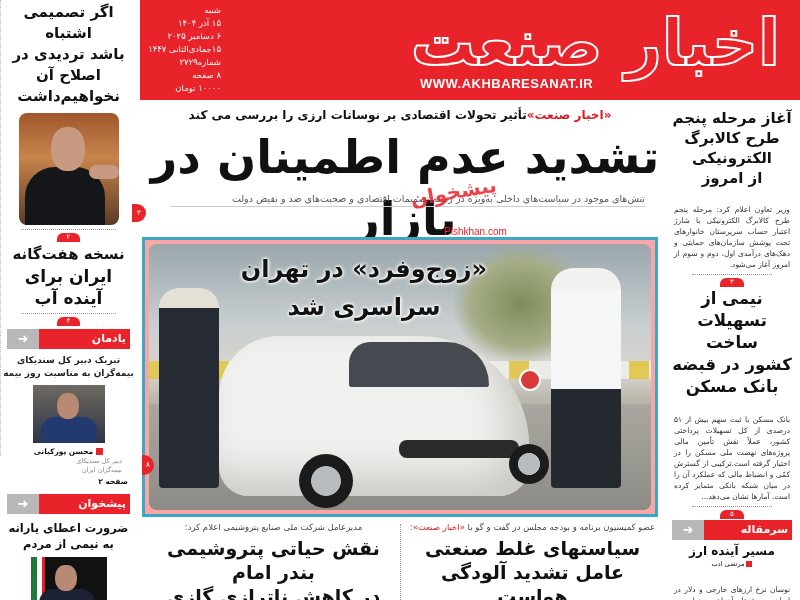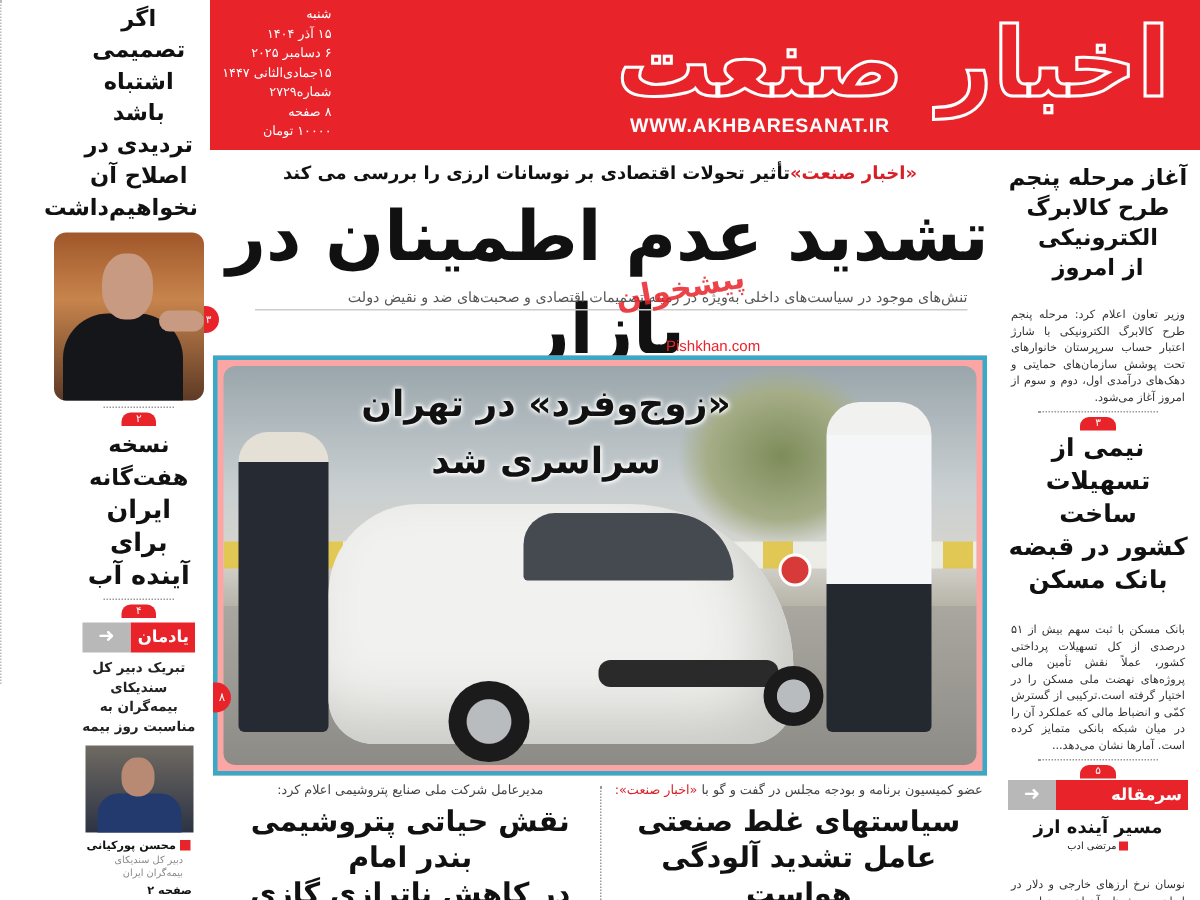--- a/index.html
+++ b/index.html
@@ -1,20 +1,20 @@
 <!DOCTYPE html>
 <html><head>
 <meta charset="utf-8">
 <style>
   * { box-sizing: border-box; margin: 0; padding: 0; }
   html, body { width: 800px; height: 600px; overflow: hidden; background: #ffffff; }
   body { font-family: "DejaVu Sans", sans-serif; position: relative; direction: rtl; color: #111; }
 
   .col { position: absolute; }
-  .left-col { left: 0; top: 0; width: 136px; height: 456px; border-left: 1px dotted #bbb; padding-left: 48px; }
+  .left-col { left: 0; top: 0; width: 136px; height: 456px; border-left: 1px dotted #bbb; }
   .right-col { left: 664px; top: 100px; width: 136px; height: 500px; }
   .masthead { position: absolute; left: 140px; top: 0; width: 660px; height: 100px; background: #e8232a; }
 
   .logo-text { position: absolute; right: 20px; top: 8px; font-size: 64px; font-weight: bold; color: #e8232a;
     -webkit-text-stroke: 2px #fff; letter-spacing: 2px; line-height: 70px; font-family: "DejaVu Sans", sans-serif; }
   .logo-url { position: absolute; left: 280px; top: 76px; color: #fff; font-weight: bold; font-size: 13px; direction: ltr;
     font-family: "Liberation Sans", sans-serif; letter-spacing: 0.5px; }
   .dateblock { position: absolute; left: 6px; top: 4px; color: #fff; font-size: 8.5px; line-height: 13px; text-align: right; width: 75px; }
 
   .kicker { position: absolute; left: 150px; top: 108px; width: 500px; text-align: center; font-size: 12px; font-weight: bold; }
@@ -195,20 +195,21 @@
     <div>بیمه‌گران ایران</div>
   </div>
   <div class="page-ref">صفحه ۲</div>
 
   <div class="section-bar" style="margin-top:8px;">
     <div class="label">پیشخوان</div>
     <div class="arrow">➜</div>
   </div>
   <div class="note-head2">
     <div>ضرورت اعطای یارانه</div>
+    <div>به نیمی از مردم</div>
   </div>
   <div class="note-photo dark" style="width:76px; height:60px;">
     <div class="suit"></div>
     <div class="face"></div>
   </div>
 
 </div>
 
 <div class="col right-col">
   <div class="rc-box" style="border-top:none;">

